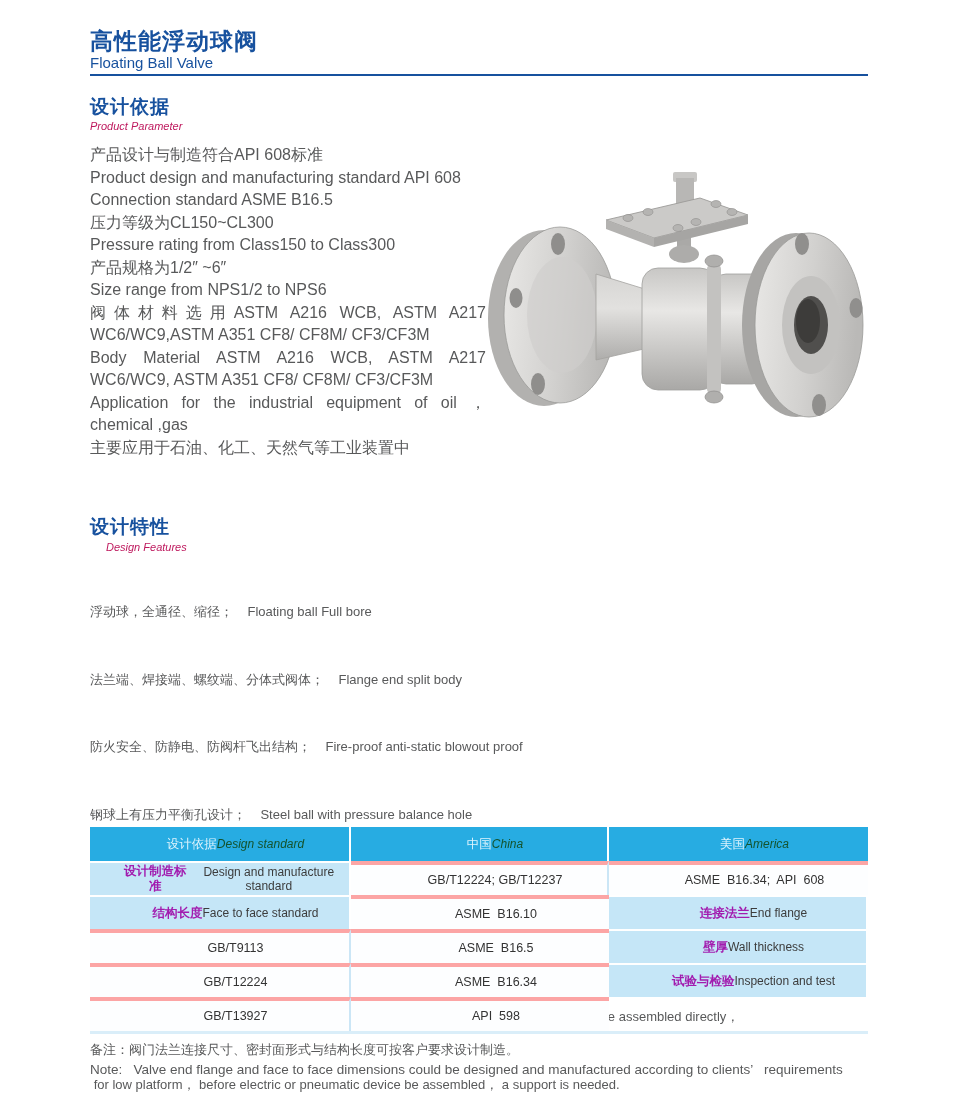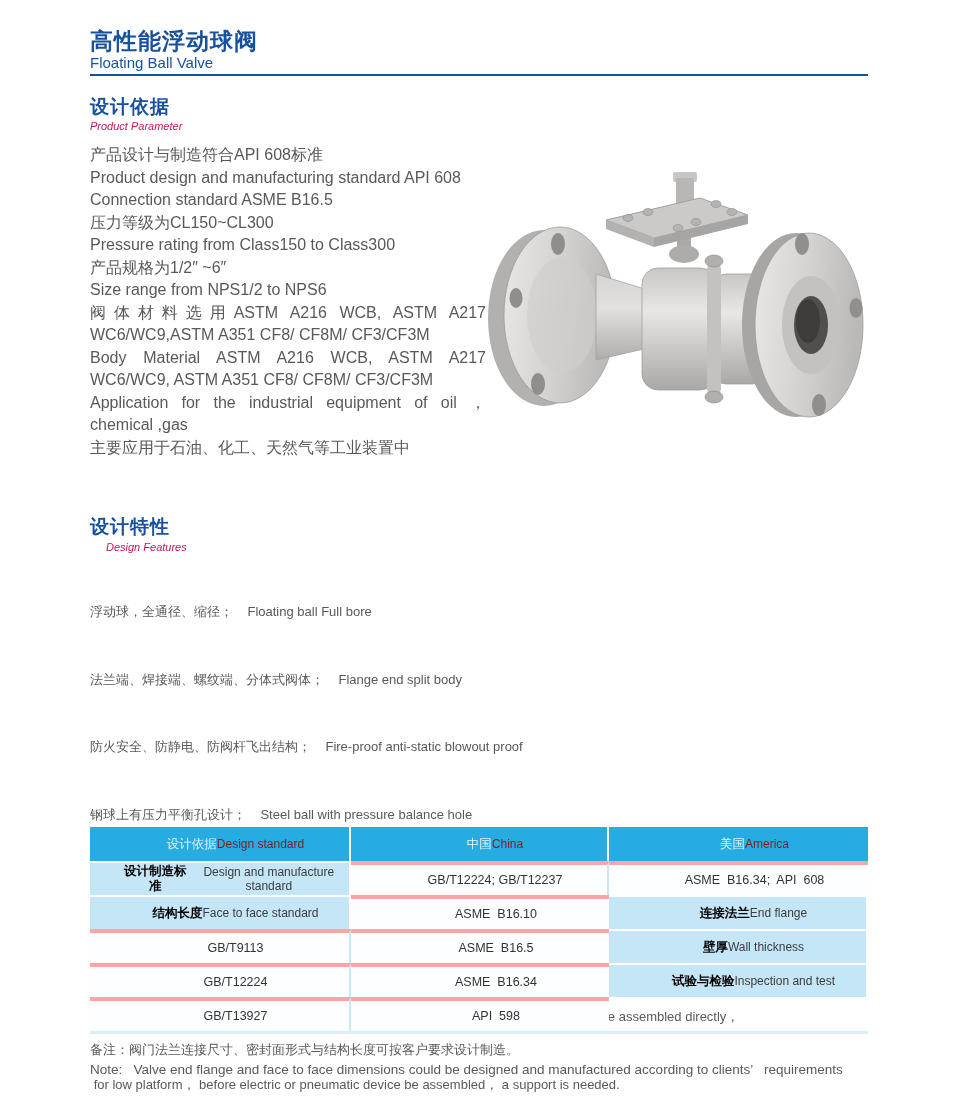--- a/index.html
+++ b/index.html
@@ -27,23 +27,23 @@
   .valve{left:478px;top:158px;width:402px;height:305px;}
   
   .features{left:90px;top:556px;width:792px;color:#58595A;font-size:13px;line-height:22.5px;white-space:pre-wrap;}
   .features .f-line{margin:0;}
   
   .tbl{left:90px;top:827px;width:778px;display:grid;grid-template-columns:261px 258px 259px;border-bottom:3px solid #DAEEF9;}
   .cell{display:flex;flex-direction:row;align-items:center;justify-content:center;text-align:center;box-sizing:border-box;padding-left:32px;}
   .th{height:34px;background:#27ACE2;border-right:2px solid #ffffff;}
   .th:nth-child(3){border-right:none;}
   .th .h-zh{font-size:12.5px;color:#DFF4FD;line-height:15px;}
-  .th .h-en{font-size:12px;color:#7f1d1d;line-height:14px;}
+  .th .h-en{font-size:12px;color:#14532d;line-height:14px;font-style:italic;}
   .cname{height:34px;background:#C5E6F7;border-right:2px solid #ffffff;border-top:2px solid #ffffff;}
-  .cname .n-zh{font-size:12.5px;font-weight:bold;color:#000000;line-height:15px;}
+  .cname .n-zh{font-size:12.5px;font-weight:bold;color:#a21caf;line-height:15px;}
   .cname .n-en{font-size:12px;color:#3C3C3C;line-height:14px;}
   .cdata{height:34px;background:#FDFEFF;font-size:12.5px;color:#333333;white-space:pre;border-top:4px solid #fca5a5;}
   .cdata.mid{border-right:2px solid #CBE6F6;}
   
   .note-zh{left:90px;top:1041px;font-size:13px;color:#58595A;}
   .note-en{left:90px;top:1062px;font-size:13.5px;color:#58595A;white-space:pre-wrap;}
 </style>
 </head>
 <body>
 

